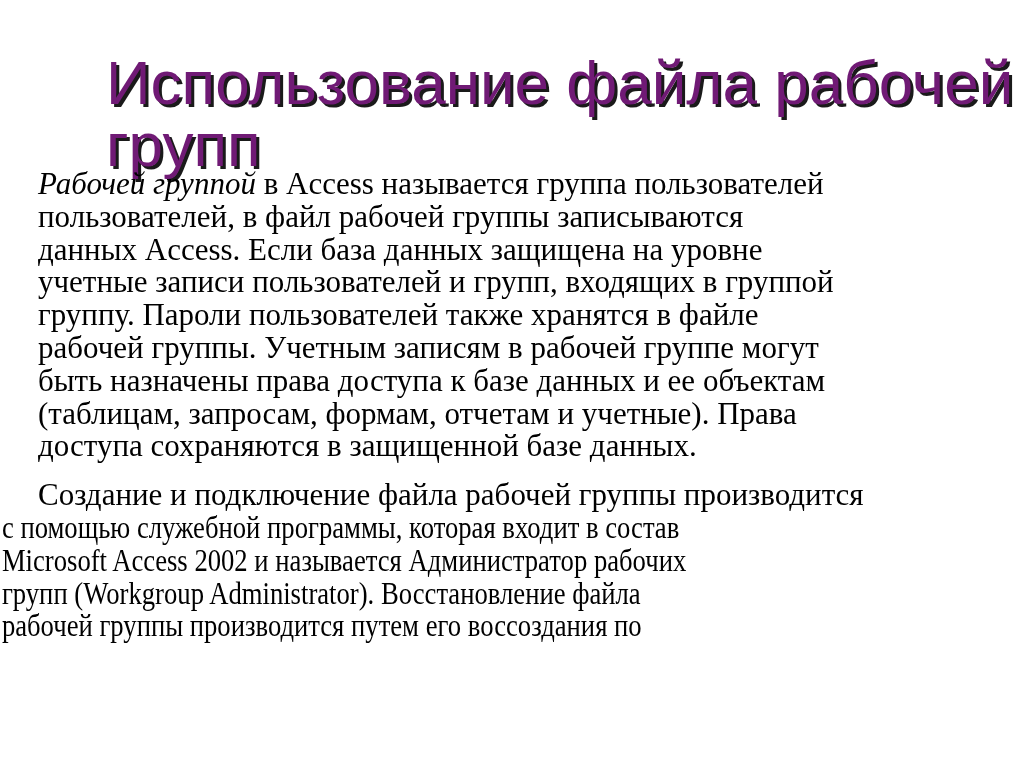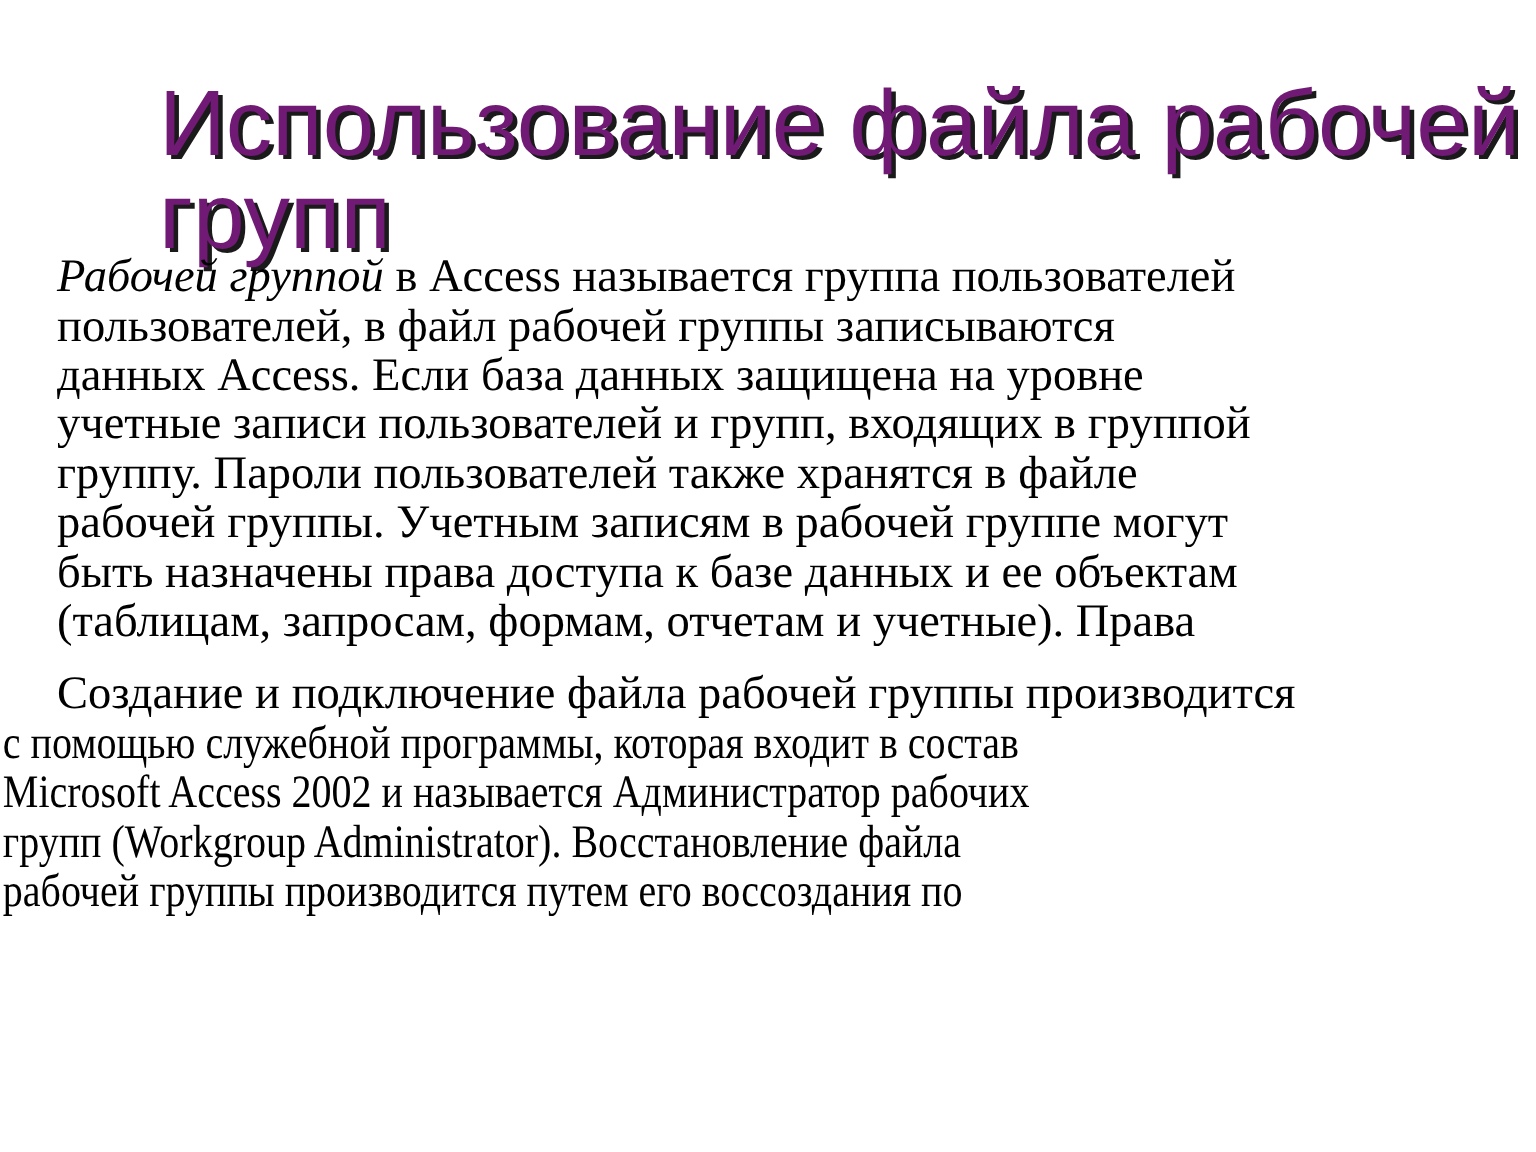--- a/index.html
+++ b/index.html
@@ -80,20 +80,21 @@
 
     <p class="para">
       <span class="line"><em class="term">Рабочей группой</em><span> в Access называется группа пользователей</span></span>
       <span class="line">пользователей, в файл рабочей группы записываются</span>
       <span class="line">данных Access. Если база данных защищена на уровне</span>
       <span class="line">учетные записи пользователей и групп, входящих в группой</span>
       <span class="line">группу. Пароли пользователей также хранятся в файле</span>
       <span class="line">рабочей группы. Учетным записям в рабочей группе могут</span>
       <span class="line">быть назначены права доступа к базе данных и ее объектам</span>
       <span class="line">(таблицам, запросам, формам, отчетам и учетные). Права</span>
+      <span class="line">доступа сохраняются в защищенной базе данных.</span>
     </p>
 
     <p class="para">
       <span class="line">Создание и подключение файла рабочей группы производится</span>
       <span class="line"><span class="condensed">с помощью служебной программы, которая входит в состав</span></span>
       <span class="line"><span class="condensed">Microsoft Access 2002 и называется Администратор рабочих</span></span>
       <span class="line"><span class="condensed">групп (Workgroup Administrator). Восстановление файла</span></span>
       <span class="line"><span class="condensed">рабочей группы производится путем его воссоздания по</span></span>
     </p>
 

